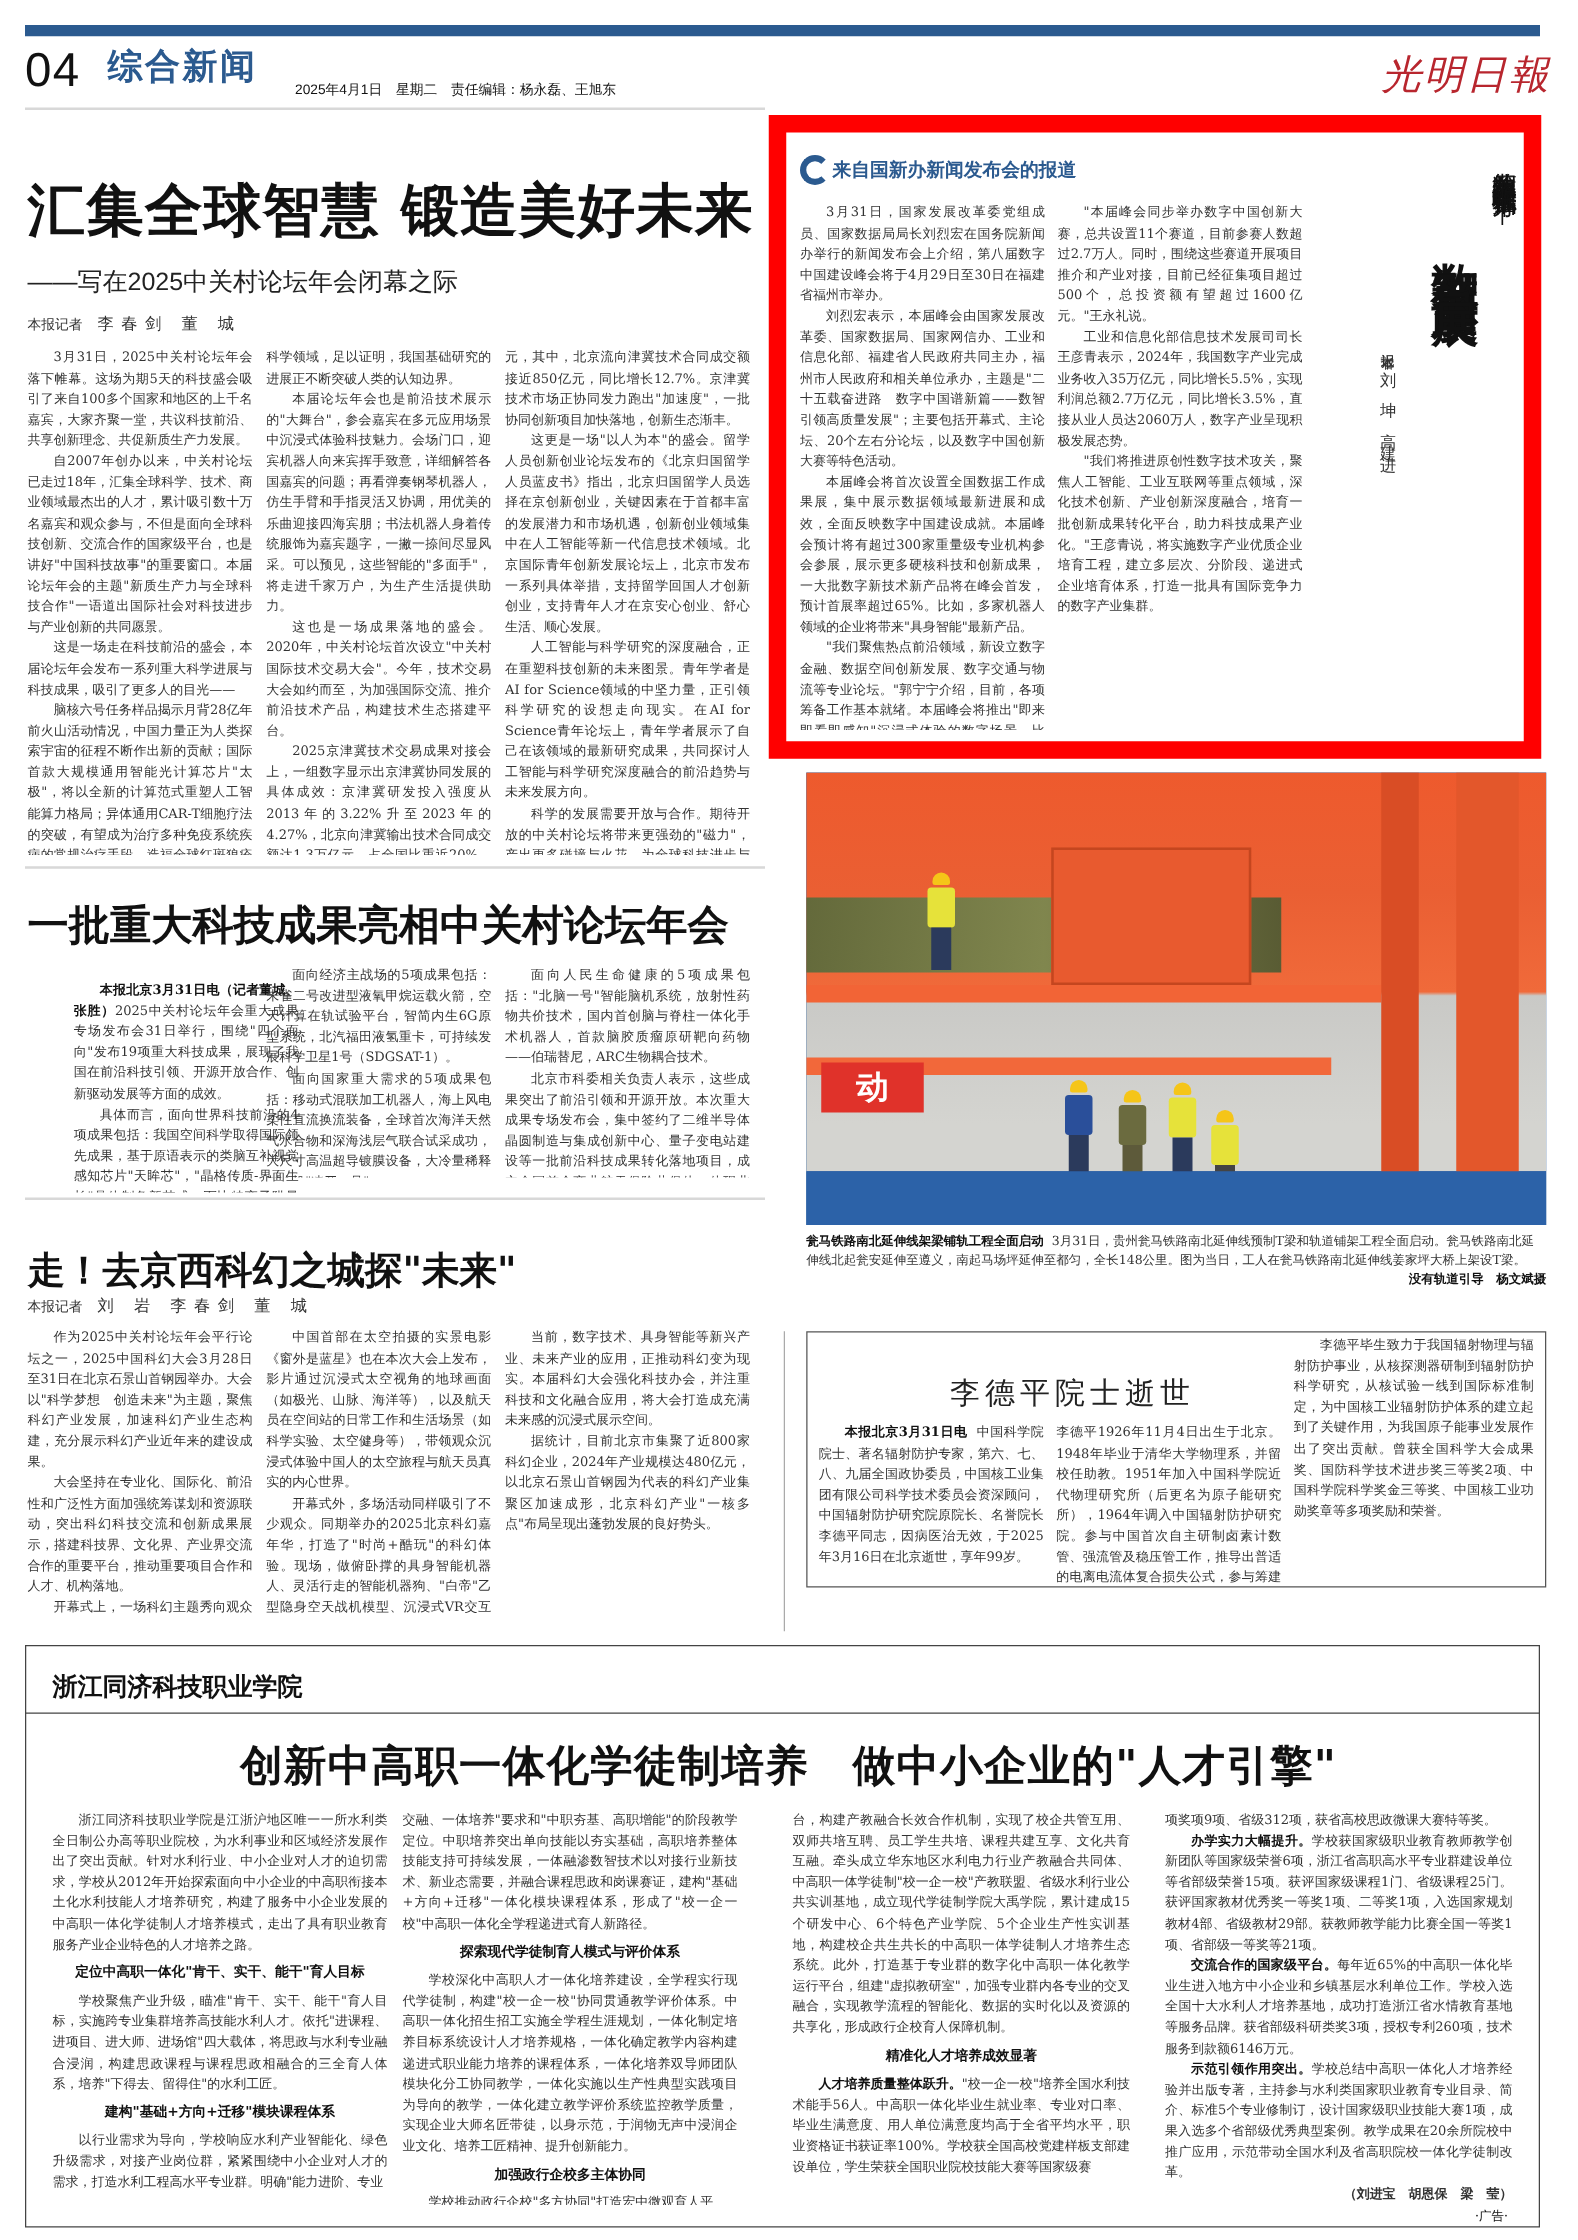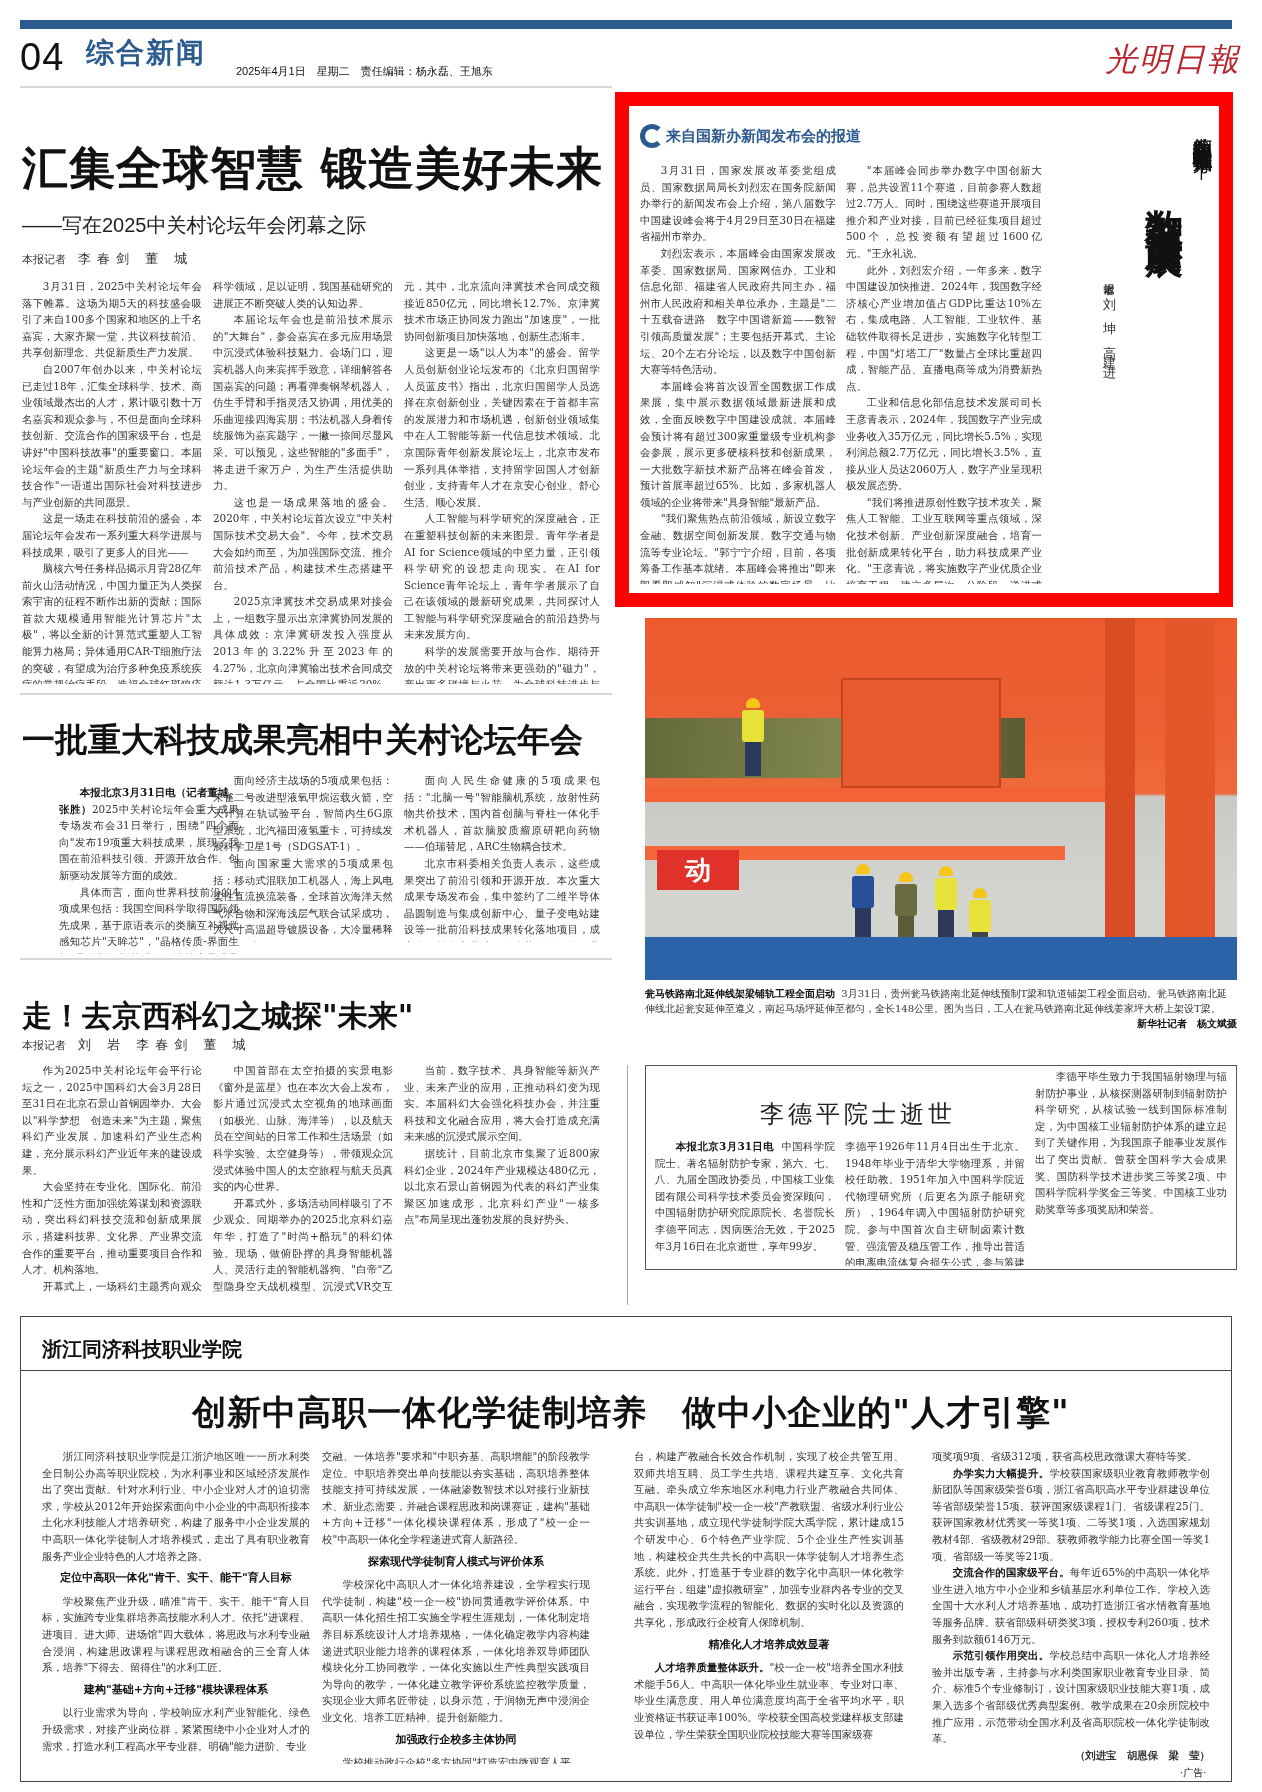--- a/index.html
+++ b/index.html
@@ -143,21 +143,20 @@
 </div>
 <div class="abs col" style="left:640px;top:162px;width:196px;height:422px;">
   <p>3月31日，国家发展改革委党组成员、国家数据局局长刘烈宏在国务院新闻办举行的新闻发布会上介绍，第八届数字中国建设峰会将于4月29日至30日在福建省福州市举办。</p>
   <p>刘烈宏表示，本届峰会由国家发展改革委、国家数据局、国家网信办、工业和信息化部、福建省人民政府共同主办，福州市人民政府和相关单位承办，主题是"二十五载奋进路　数字中国谱新篇——数智引领高质量发展"；主要包括开幕式、主论坛、20个左右分论坛，以及数字中国创新大赛等特色活动。</p>
   <p>本届峰会将首次设置全国数据工作成果展，集中展示数据领域最新进展和成效，全面反映数字中国建设成就。本届峰会预计将有超过300家重量级专业机构参会参展，展示更多硬核科技和创新成果，一大批数字新技术新产品将在峰会首发，预计首展率超过65%。比如，多家机器人领域的企业将带来"具身智能"最新产品。</p>
   <p>"我们聚焦热点前沿领域，新设立数字金融、数据空间创新发展、数字交通与物流等专业论坛。"郭宁宁介绍，目前，各项筹备工作基本就绪。本届峰会将推出"即来即看即感知"沉浸式体验的数字场景。比如，人形机器人迎宾互动、机器狗编队快闪等众多场景将亮相峰会。</p>
 
 </div>
 <div class="abs col" style="left:846px;top:162px;width:196px;height:422px;">
   <p>"本届峰会同步举办数字中国创新大赛，总共设置11个赛道，目前参赛人数超过2.7万人。同时，围绕这些赛道开展项目推介和产业对接，目前已经征集项目超过500个，总投资额有望超过1600亿元。"王永礼说。</p>
-  <p>此外，刘烈宏介绍，一年多来，数字中国建设加快推进。2024年，我国数字经济核心产业增加值占GDP比重达10%左右，集成电路、人工智能、工业软件、基础软件取得长足进步，实施数字化转型工程，中国"灯塔工厂"数量占全球比重超四成，智能产品、直播电商等成为消费新热点。</p>
   <p>工业和信息化部信息技术发展司司长王彦青表示，2024年，我国数字产业完成业务收入35万亿元，同比增长5.5%，实现利润总额2.7万亿元，同比增长3.5%，直接从业人员达2060万人，数字产业呈现积极发展态势。</p>
   <p>"我们将推进原创性数字技术攻关，聚焦人工智能、工业互联网等重点领域，深化技术创新、产业创新深度融合，培育一批创新成果转化平台，助力科技成果产业化。"王彦青说，将实施数字产业优质企业培育工程，建立多层次、分阶段、递进式企业培育体系，打造一批具有国际竞争力的数字产业集群。</p>
 </div>
 <div class="abs vert-byline" style="left:1100px;top:275px;height:170px;">
   <span>本报记者</span><b>刘 坤  高建进</b>
 </div>
 <div class="abs vert-title" style="left:1138px;top:180px;height:380px;">数智引领高质量发展</div>
 <div class="abs vert-kicker" style="left:1190px;top:122px;height:400px;">第八届数字中国建设峰会将在福州举办——</div>
 
 <div class="abs photo">
@@ -191,21 +190,21 @@
     </div>
   <div class="worker" style="left:322px;top:270px;">
       <div class="helmet"></div>
       <div class="vest"></div>
       <div class="legs" style="background:#444;"></div>
     </div>
   <div class="blue-base"></div>
 </div>
 <div class="abs caption">
   <b>瓮马铁路南北延伸线架梁铺轨工程全面启动</b>&nbsp;&nbsp;<span>3月31日，贵州瓮马铁路南北延伸线预制T梁和轨道铺架工程全面启动。瓮马铁路南北延伸线北起瓮安延伸至遵义，南起马场坪延伸至都匀，全长148公里。图为当日，工人在瓮马铁路南北延伸线姜家坪大桥上架设T梁。</span>
-  <span class="credit">新华社记者　杨文斌摄</span>
+  <span class="credit">没有轨道引导　杨文斌摄</span>
 </div>
 
 <div class="abs obit"></div>
 <div class="abs obit-title" style="left:760px;top:1098px;">李德平院士逝世</div>
 <div class="abs col" style="left:655px;top:1138px;width:180px;height:128px;">
   <p><span class="lead">本报北京3月31日电</span>&nbsp;&nbsp;<span>中国科学院院士、著名辐射防护专家，第六、七、八、九届全国政协委员，中国核工业集团有限公司科学技术委员会资深顾问，中国辐射防护研究院原院长、名誉院长李德平同志，因病医治无效，于2025年3月16日在北京逝世，享年99岁。</span></p>
 </div>
 <div class="abs col" style="left:845px;top:1138px;width:180px;height:128px;">
   <p class="noind">李德平1926年11月4日出生于北京。1948年毕业于清华大学物理系，并留校任助教。1951年加入中国科学院近代物理研究所（后更名为原子能研究所），1964年调入中国辐射防护研究院。参与中国首次自主研制卤素计数管、强流管及稳压管工作，推导出普适的电离电流体复合损失公式，参与筹建中国科学院原子能研究所技术安全研究室，主持设计制造了我国首座零功率反应堆剂量监测系统，组织完成了我国第一座多用途重水研究堆装料前的环境放射性本底调查。曾担任国际放射防护委员会主委员会委员，联合国原子辐射影响科学委员会中国副代表、主代表，国际原子能机构安全委员会顾问等职务。1991年当选为中国科学院学部委员（院士）。</p>
 </div>

